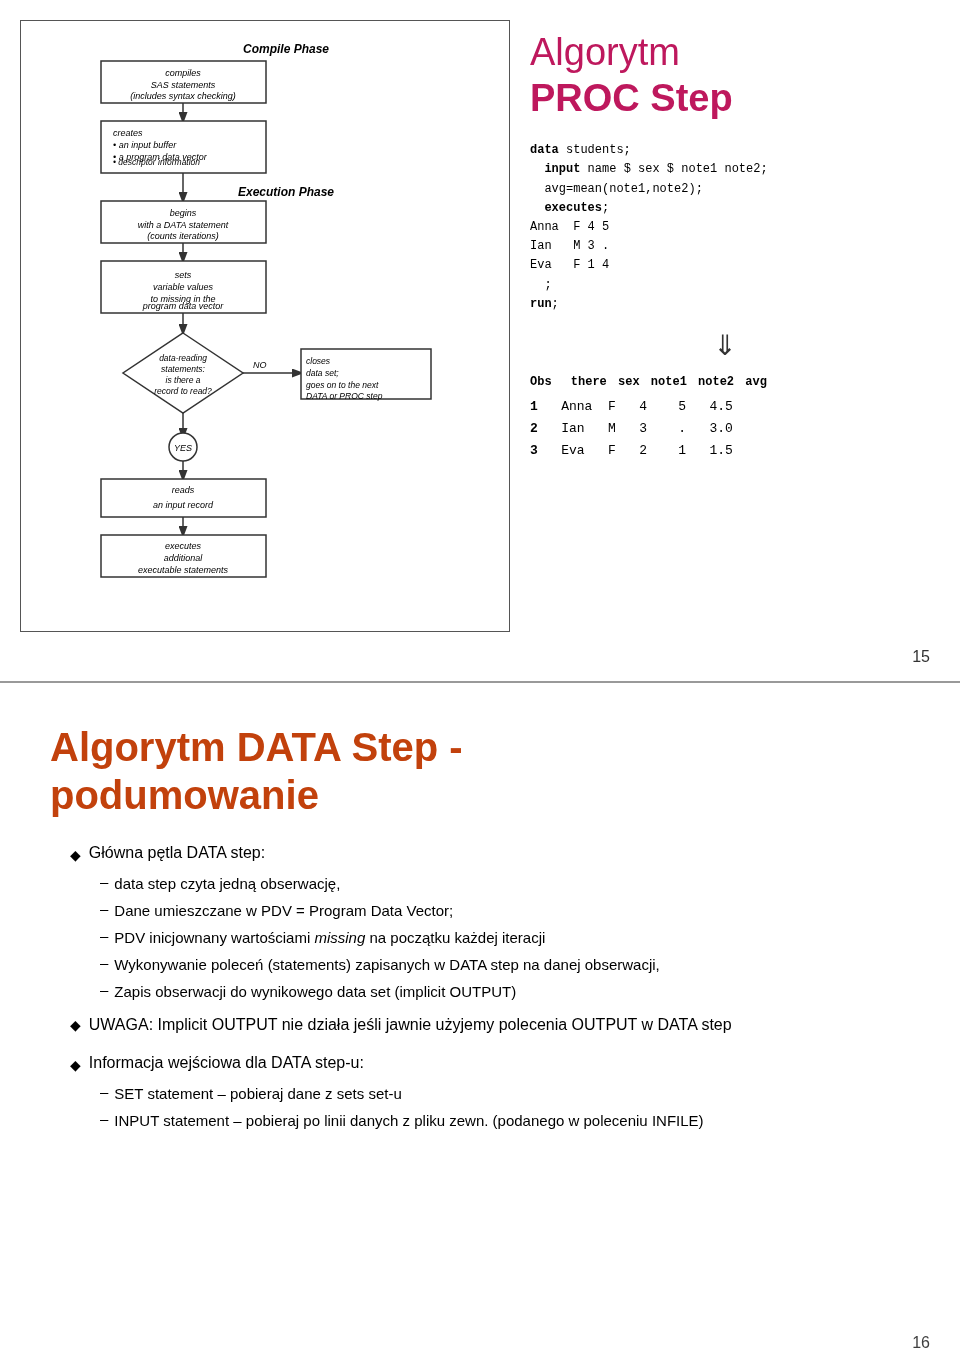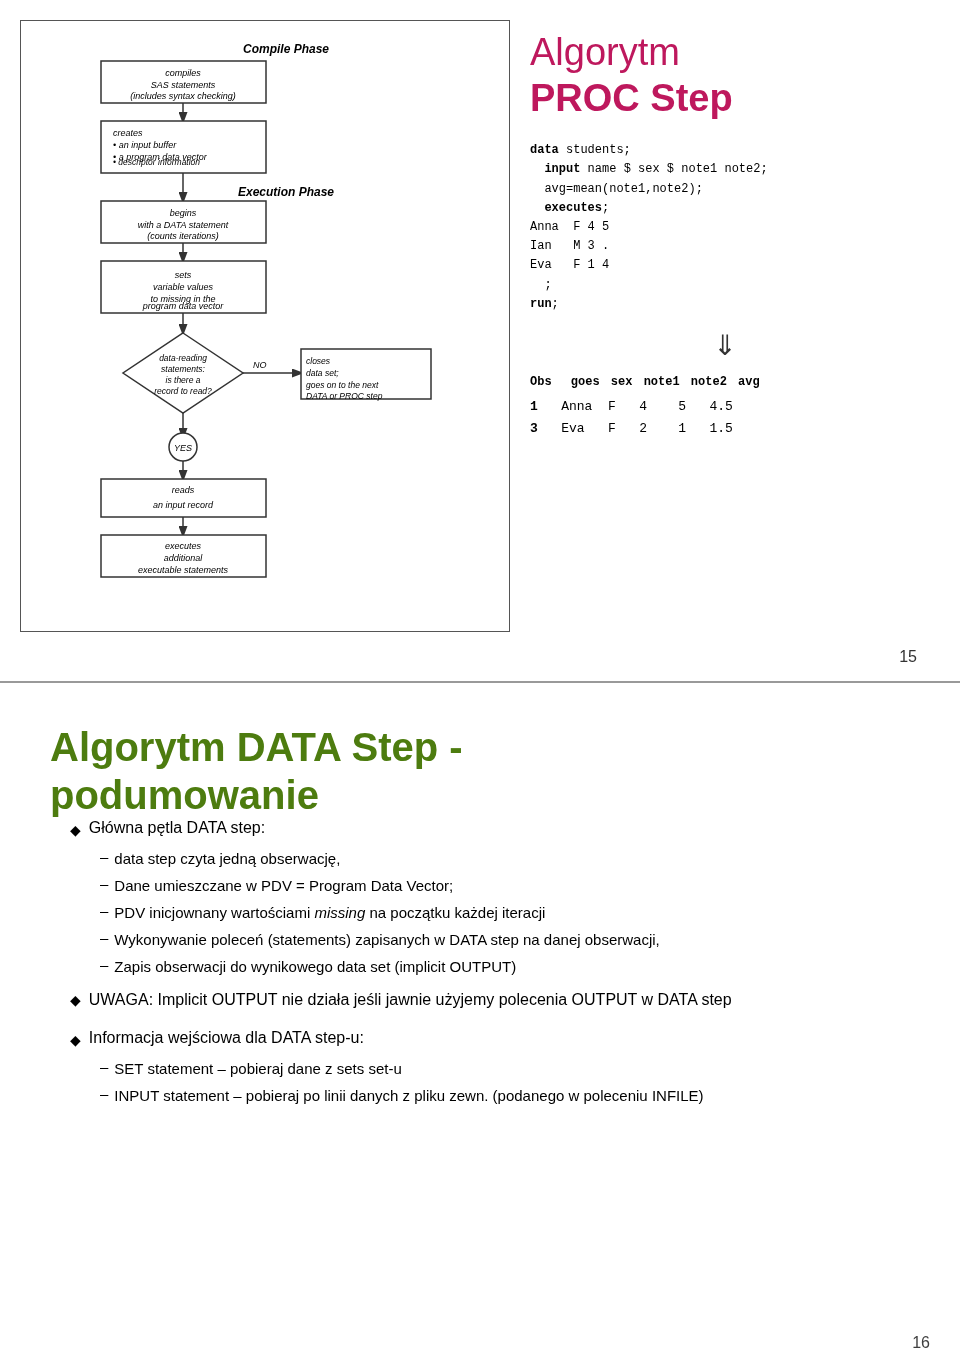--- a/index.html
+++ b/index.html
@@ -15,21 +15,21 @@
       min-height: 683px;
       background: #fff;
       border-bottom: 2px solid #999;
       padding: 20px;
       position: relative;
     }
 
     .page-number {
       position: absolute;
       bottom: 15px;
-      right: 43px;
+      right: 30px;
       font-size: 16px;
       color: #333;
     }
 
     
     .top-section {
       display: flex;
       flex-direction: row;
     }
 
@@ -86,21 +86,22 @@
       width: 960px;
       min-height: 684px;
       background: #fff;
       padding: 40px 50px;
       position: relative;
     }
 
     .section-title {
       font-size: 40px;
       font-weight: bold;
-      color: #4d7c0f;
+      color: #c2410c;
+      margin-bottom: 25px;
       line-height: 1.2;
     }
 
     .bullet-section {
       margin-left: 20px;
     }
 
     .bullet-main {
       font-size: 16px;
       color: #000;
@@ -257,27 +258,28 @@
         <div>Eva&nbsp;&nbsp;&nbsp;F 1 4</div>
         <div>&nbsp;&nbsp;;</div>
         <div><span class="code-keyword">run</span>;</div>
       </div>
 
       <div class="down-arrow">⇓</div>
 
       <div class="result-table">
         <div style="font-weight:bold; font-size:12px; margin-bottom:4px;">
           <span style="margin-right:12px;text-align:center;">Obs</span>
-          <span style="margin-right:4px;">goes</span>
+          <span style="margin-right:4px;">there</span>
           <span style="margin-right:4px;">sex</span>
           <span style="margin-right:4px;">note1</span>
           <span style="margin-right:4px;">note2</span>
           <span>avg</span>
         </div>
         <div><strong>1</strong>&nbsp;&nbsp;&nbsp;Anna&nbsp;&nbsp;F&nbsp;&nbsp;&nbsp;4&nbsp;&nbsp;&nbsp;&nbsp;5&nbsp;&nbsp;&nbsp;4.5</div>
+        <div><strong>2</strong>&nbsp;&nbsp;&nbsp;Ian&nbsp;&nbsp;&nbsp;M&nbsp;&nbsp;&nbsp;3&nbsp;&nbsp;&nbsp;&nbsp;.&nbsp;&nbsp;&nbsp;3.0</div>
         <div><strong>3</strong>&nbsp;&nbsp;&nbsp;Eva&nbsp;&nbsp;&nbsp;F&nbsp;&nbsp;&nbsp;2&nbsp;&nbsp;&nbsp;&nbsp;1&nbsp;&nbsp;&nbsp;1.5</div>
       </div>
     </div>
   </div>
 
   <div class="page-number">15</div>
 </div>
 
 <div class="page2">
   <div class="section-title">

